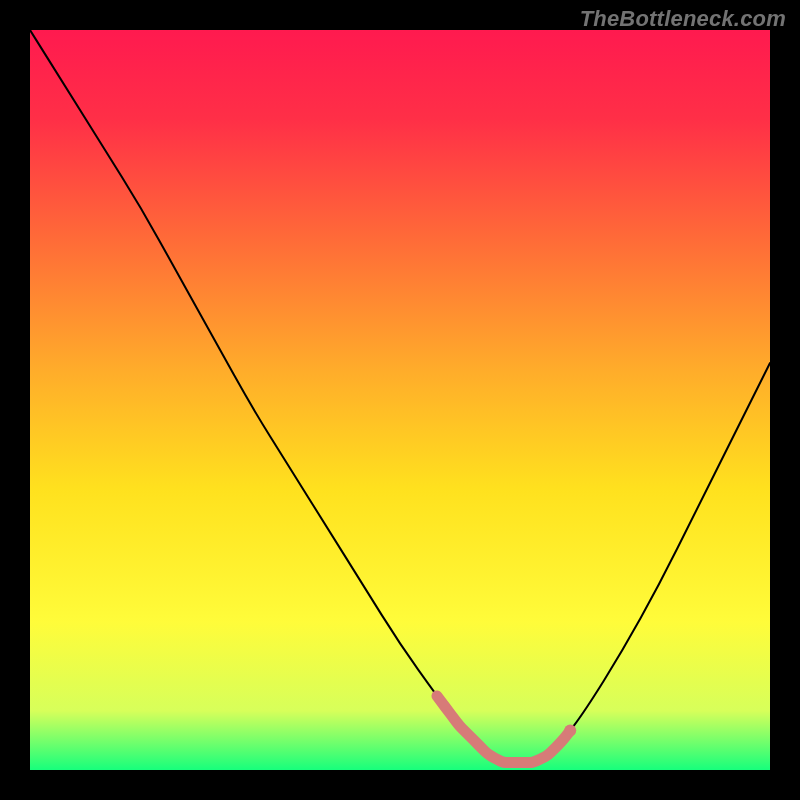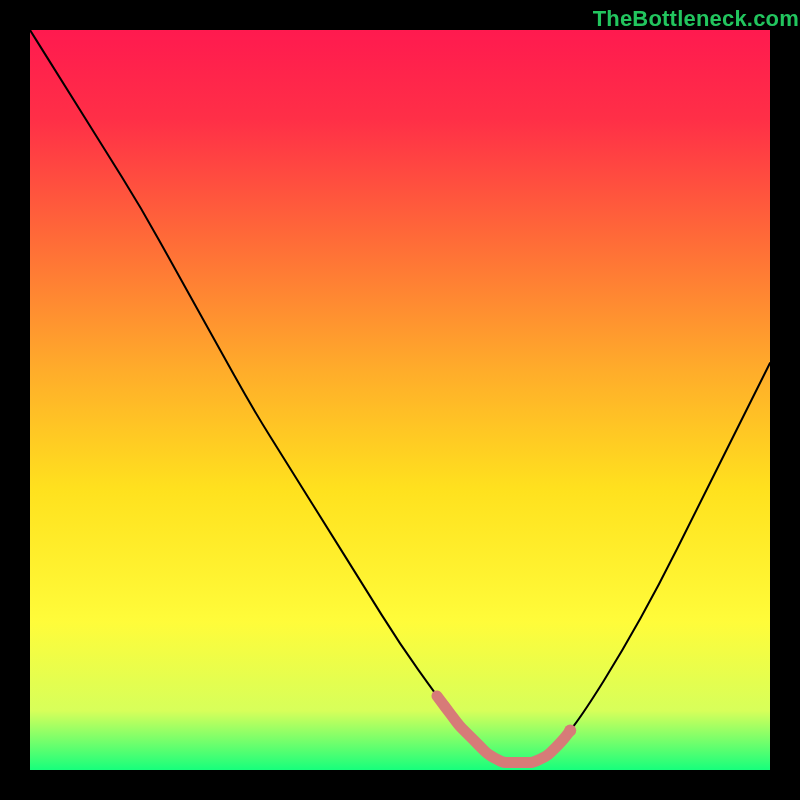--- a/index.html
+++ b/index.html
@@ -13,27 +13,28 @@
   }
   .frame {
     position: relative;
     width: 800px;
     height: 800px;
     background: #000;
   }
   .watermark {
     position: absolute;
     top: 6px;
-    right: 1px;
-    color: #22c55e;
+    right: 14px;
+    color: #737373;
     font-size: 22px;
     font-weight: 600;
     letter-spacing: 0.2px;
     z-index: 3;
     user-select: none;
+    font-style: italic;
   }
   svg.plot {
     position: absolute;
     left: 30px;
     top: 30px;
     width: 740px;
     height: 740px;
     display: block;
   }
 </style>

